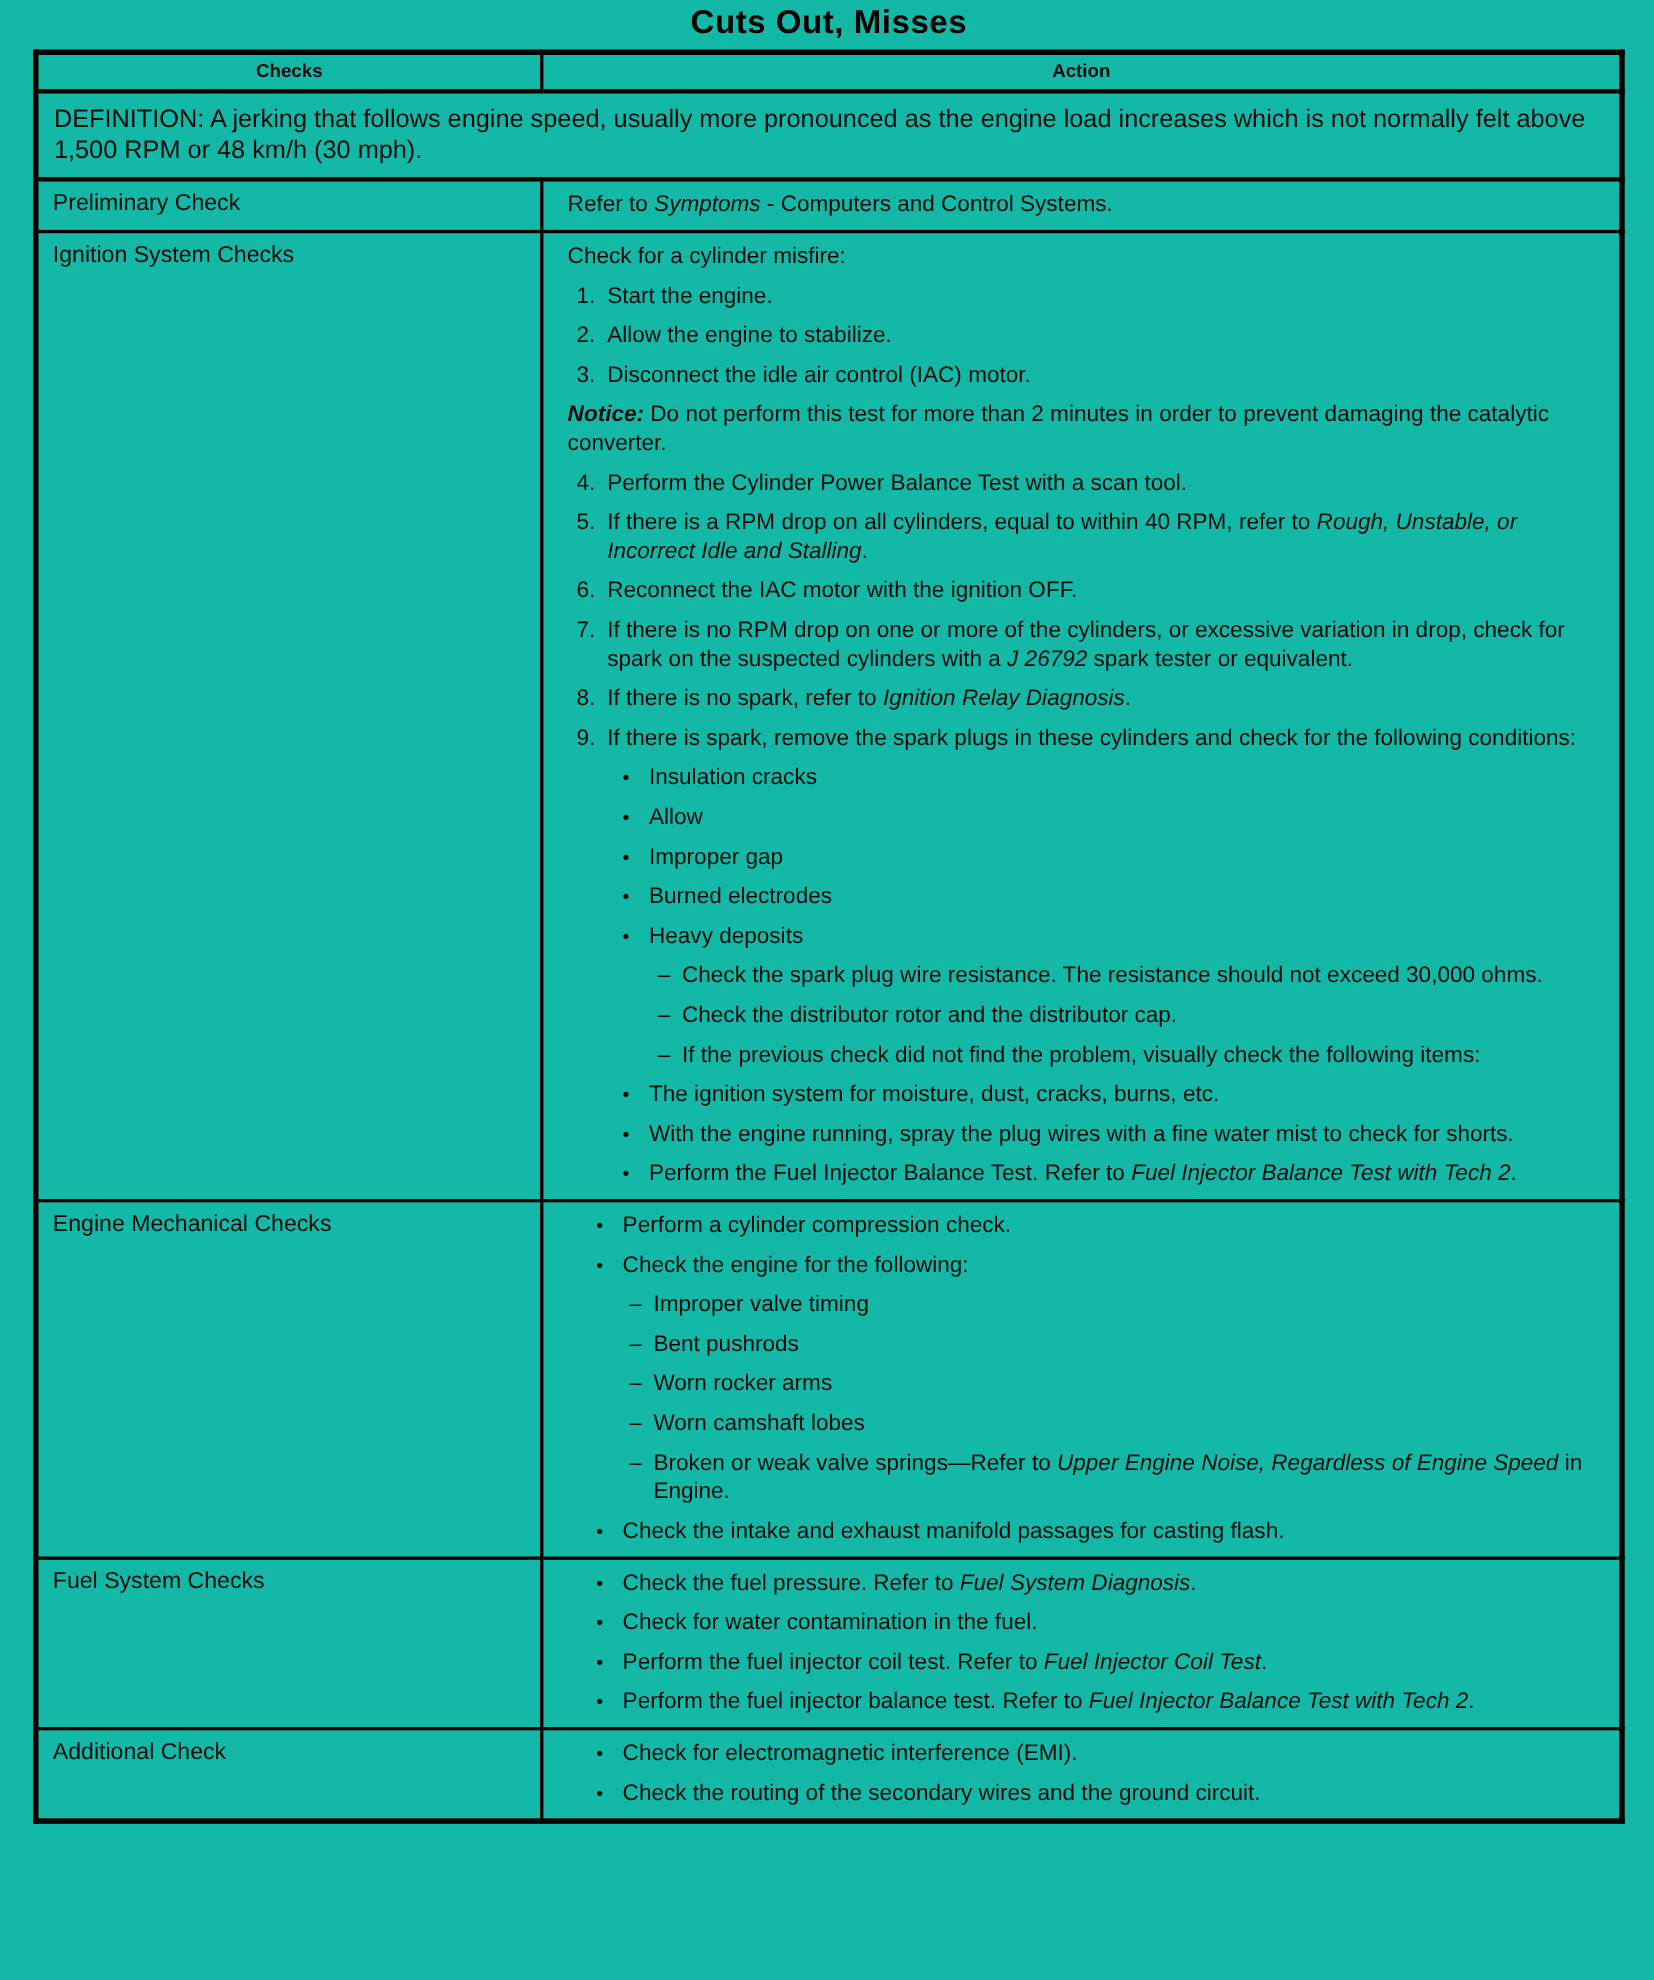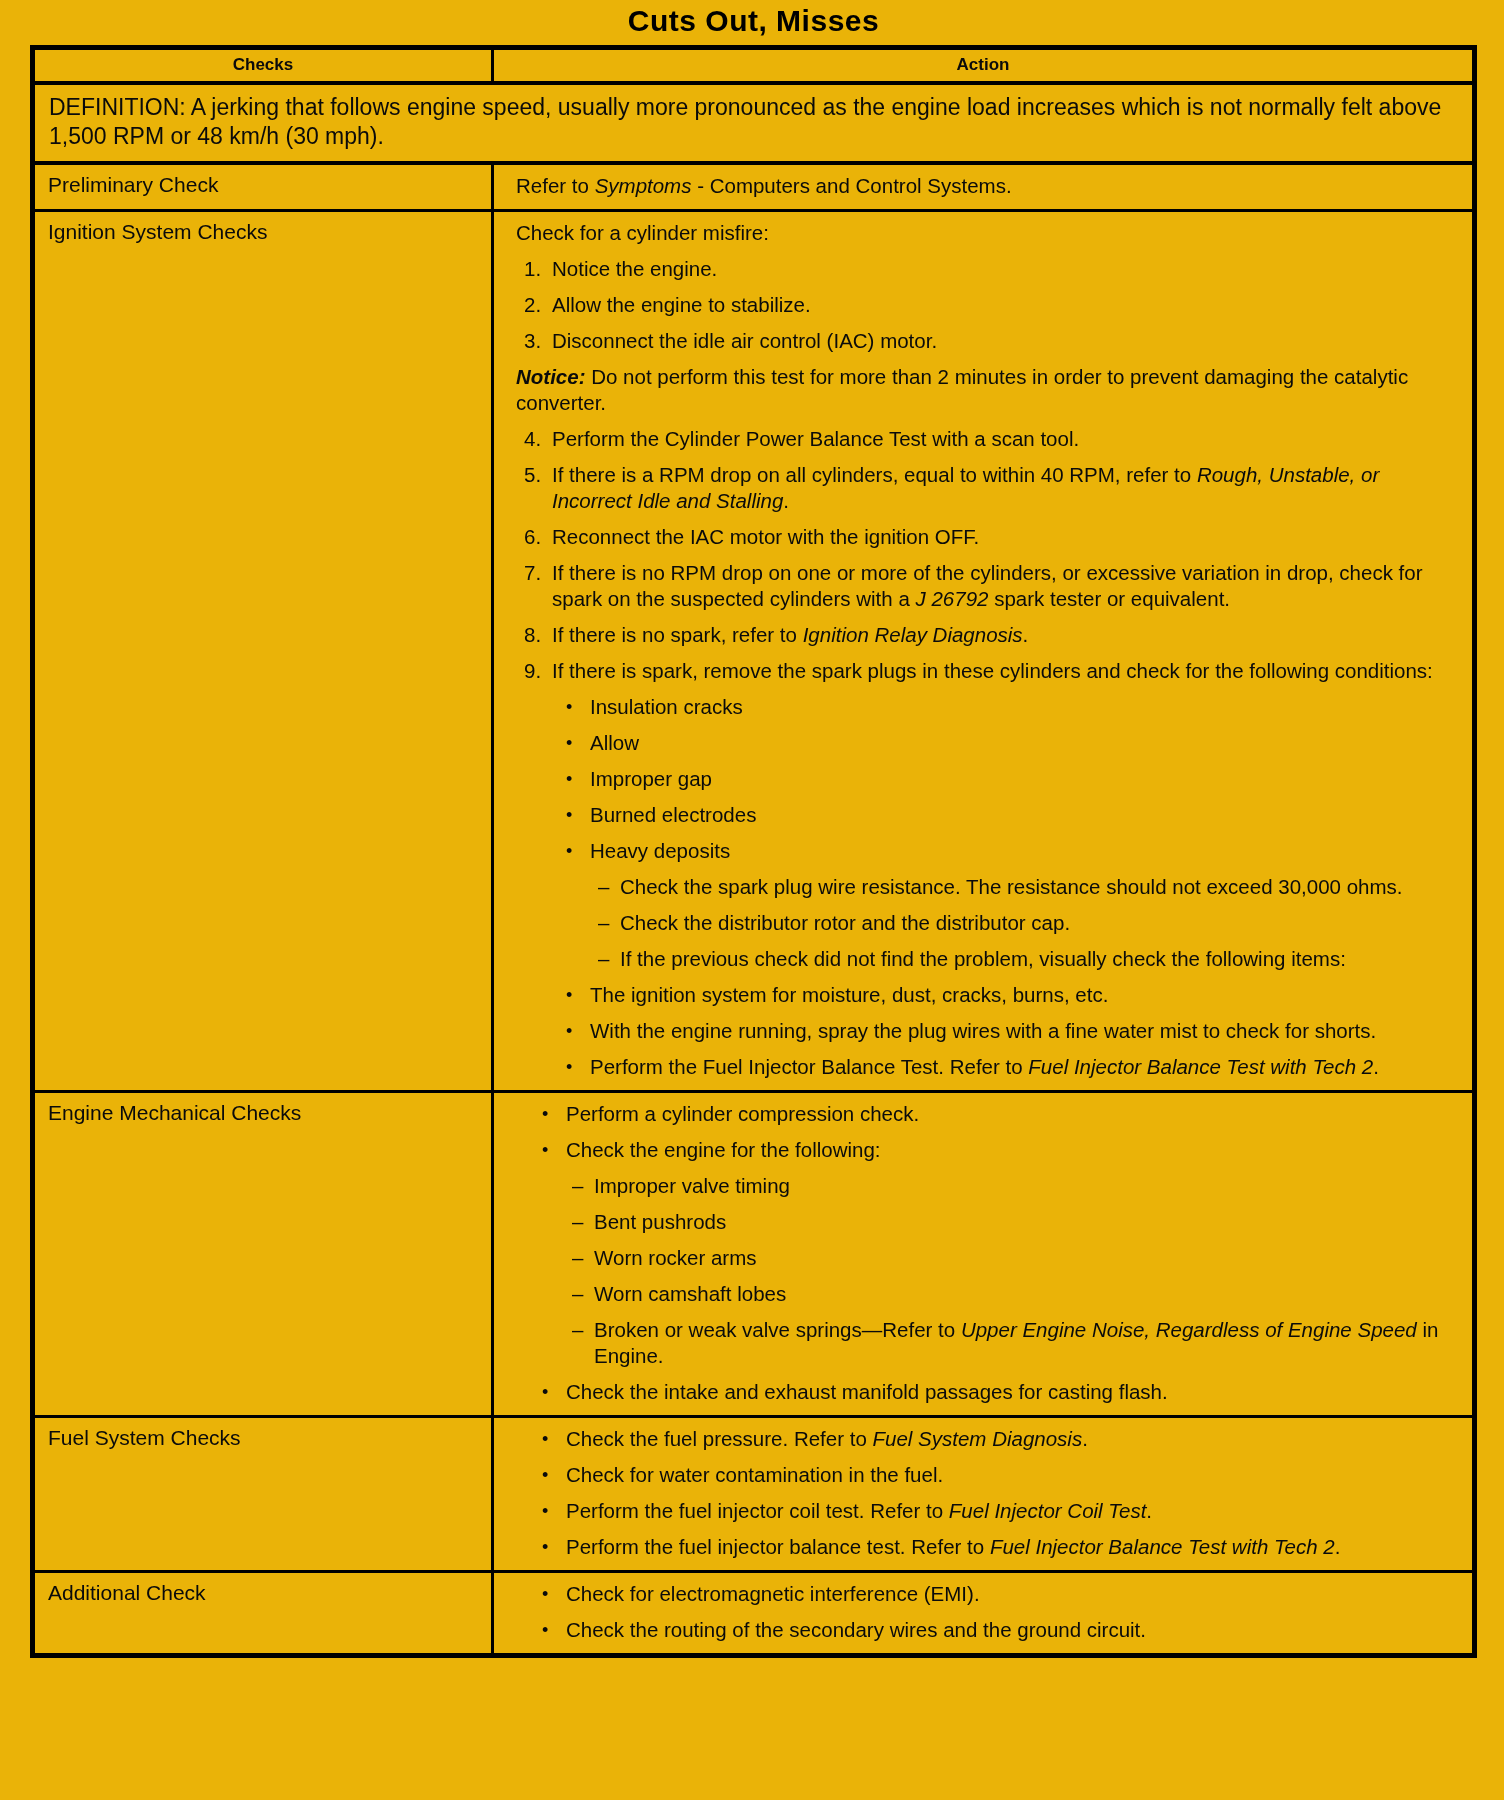--- a/index.html
+++ b/index.html
@@ -6,21 +6,21 @@
     margin: 0;
     padding: 0;
     background: #ffffff;
     width: 1504px;
   }
   .page {
     width: 1504px;
     height: 1800px;
     box-sizing: border-box;
     padding: 4px 27px 0 30px;
-    background: #eab308;
+    background: #14b8a6;
     color: #0b0b0b;
     font-family: "Liberation Sans", "DejaVu Sans", sans-serif;
   }
   .title {
     margin: 0 0 7px 0;
     text-align: center;
     font-size: 30px;
     font-weight: bold;
     letter-spacing: 0.5px;
     color: #000;
@@ -104,21 +104,21 @@
           <td class="action-cell">
             <div class="blk p"><span class="content"><span>Refer to </span><span class="it">Symptoms</span><span> - Computers  and  Control  Systems.</span></span></div>
           </td>
         </tr>
         <tr>
           <td class="checks-cell">Ignition System Checks</td>
           <td class="action-cell">
             <div class="blk p"><span class="content"><span>Check for a cylinder misfire:</span></span></div>
             <div class="blk num">
               <span class="marker">1.</span>
-              <span class="content"><span>Notice the engine.</span></span>
+              <span class="content"><span>Start the engine.</span></span>
             </div>
             <div class="blk num">
               <span class="marker">2.</span>
               <span class="content"><span>Allow the engine to stabilize.</span></span>
             </div>
             <div class="blk num">
               <span class="marker">3.</span>
               <span class="content"><span>Disconnect the idle air control (IAC) motor.</span></span>
             </div>
             <div class="blk notice"><span class="content"><span class="it bd">Notice:</span><span> Do not perform this test for more than 2 minutes in order to prevent damaging the catalytic converter.</span></span></div>

